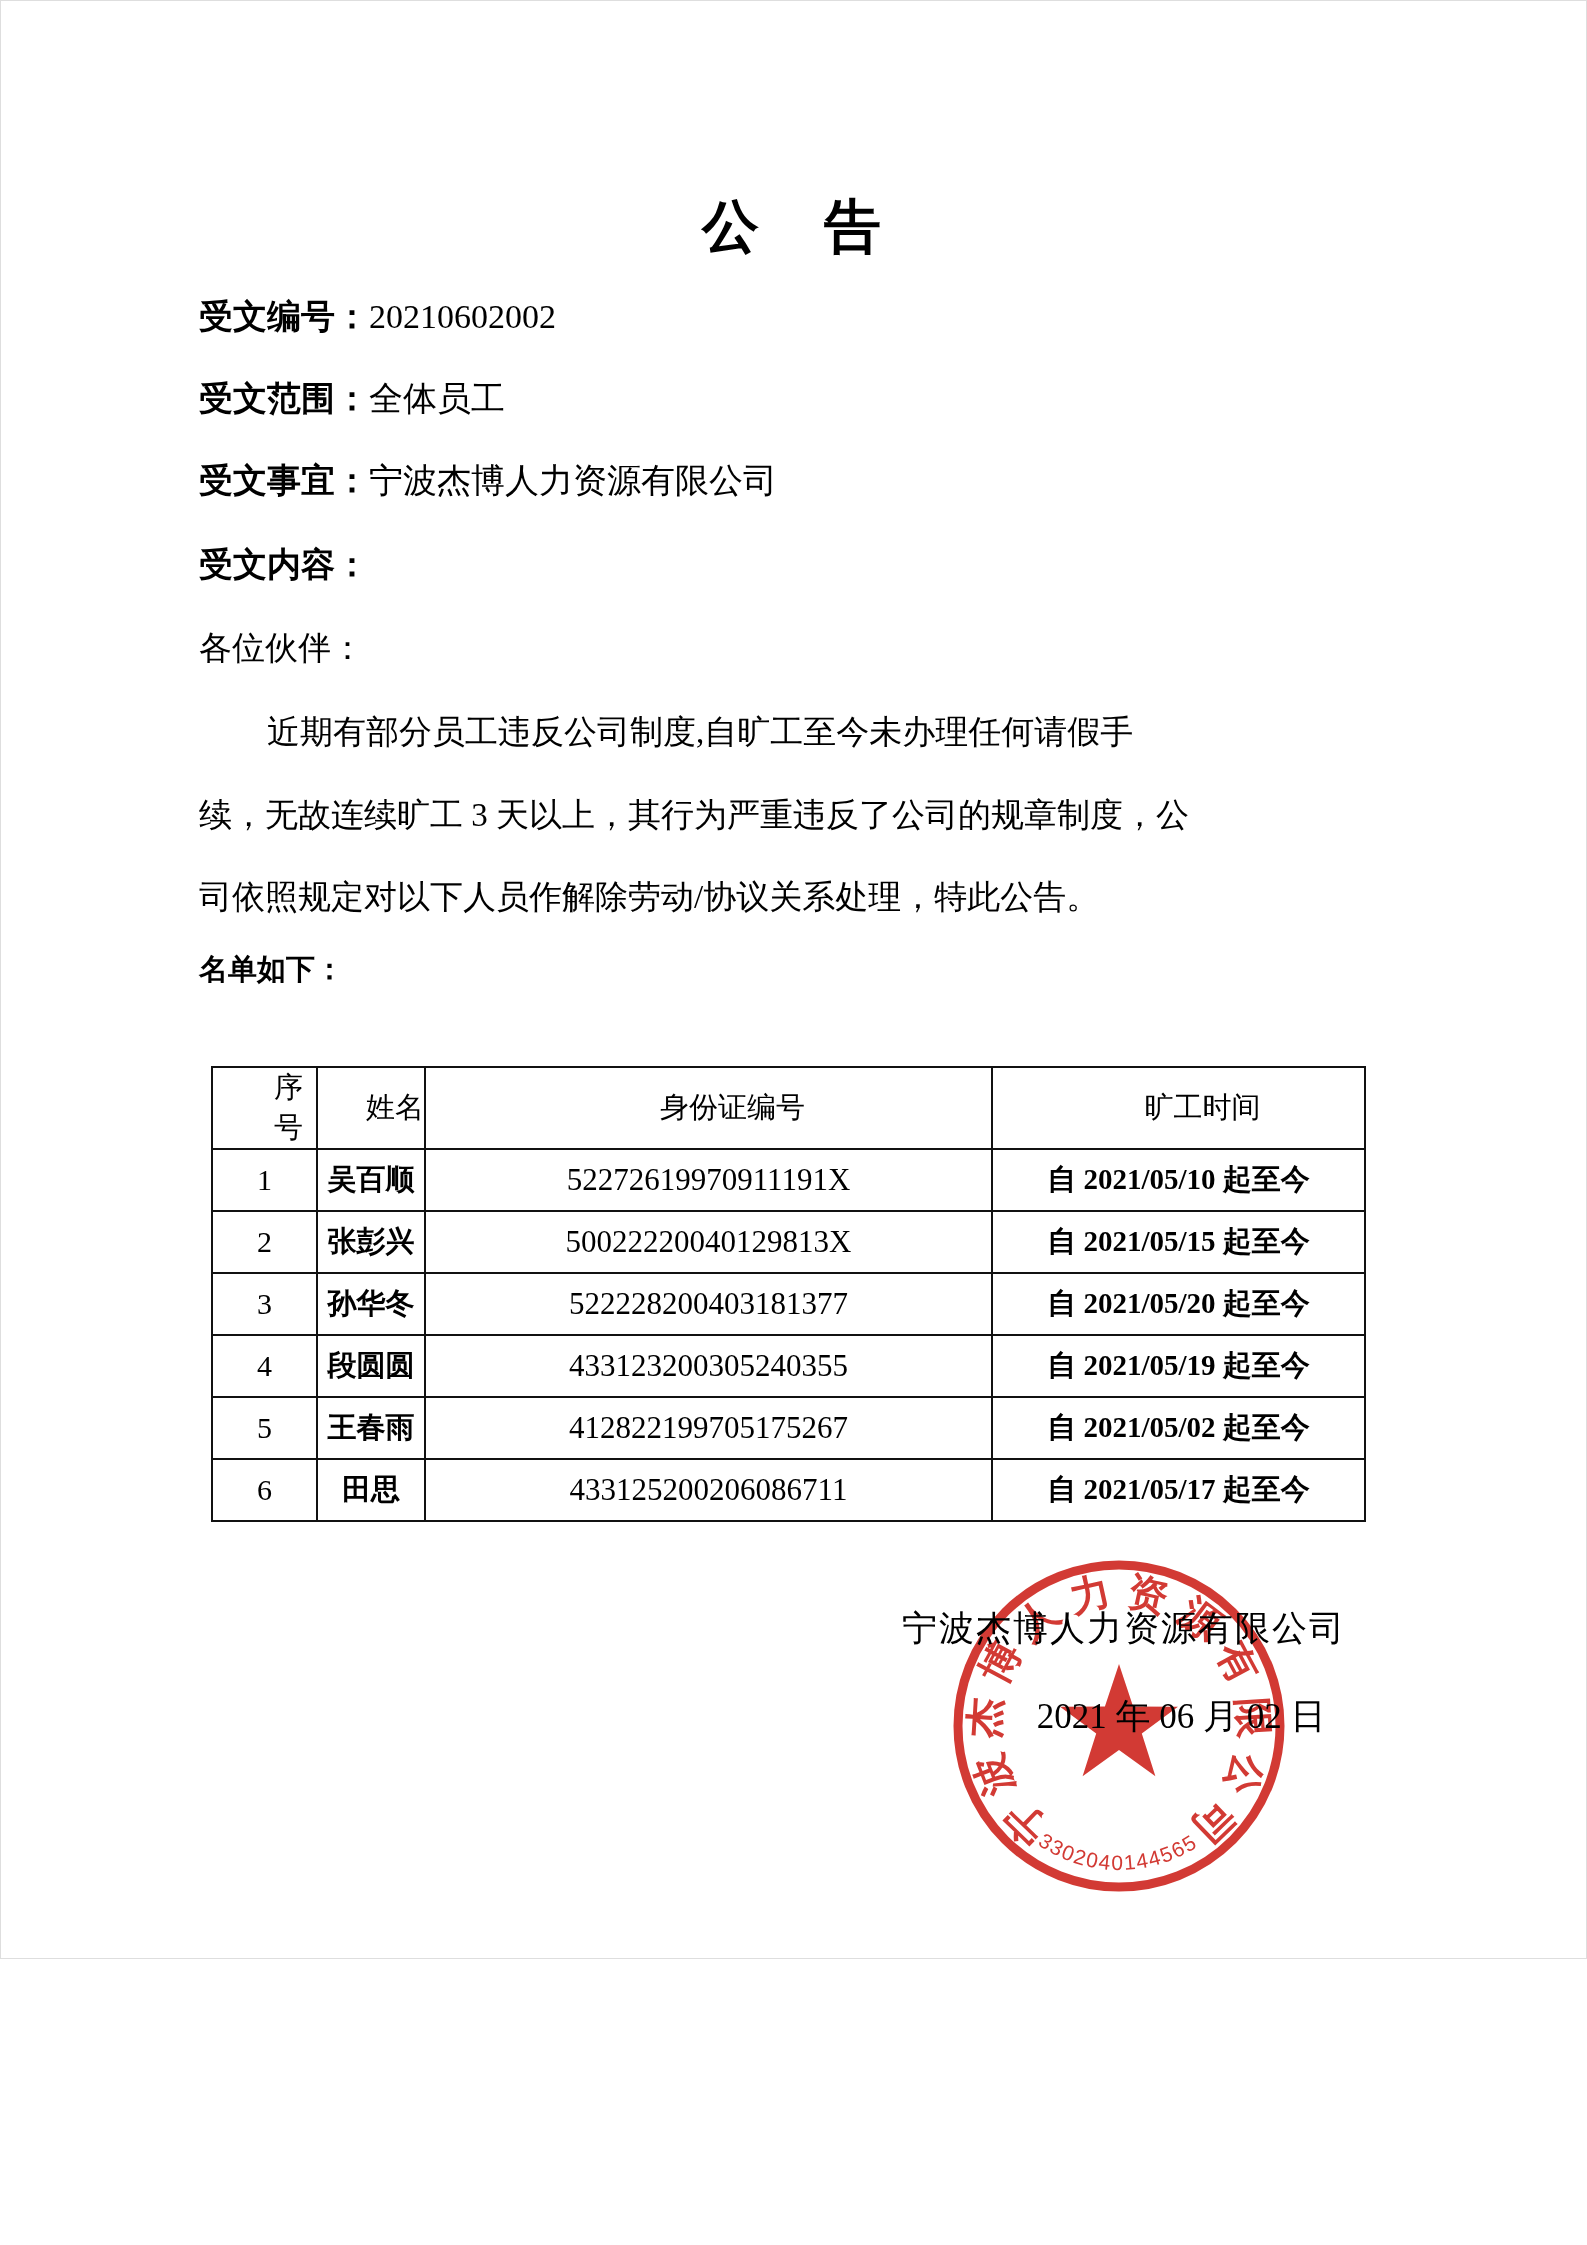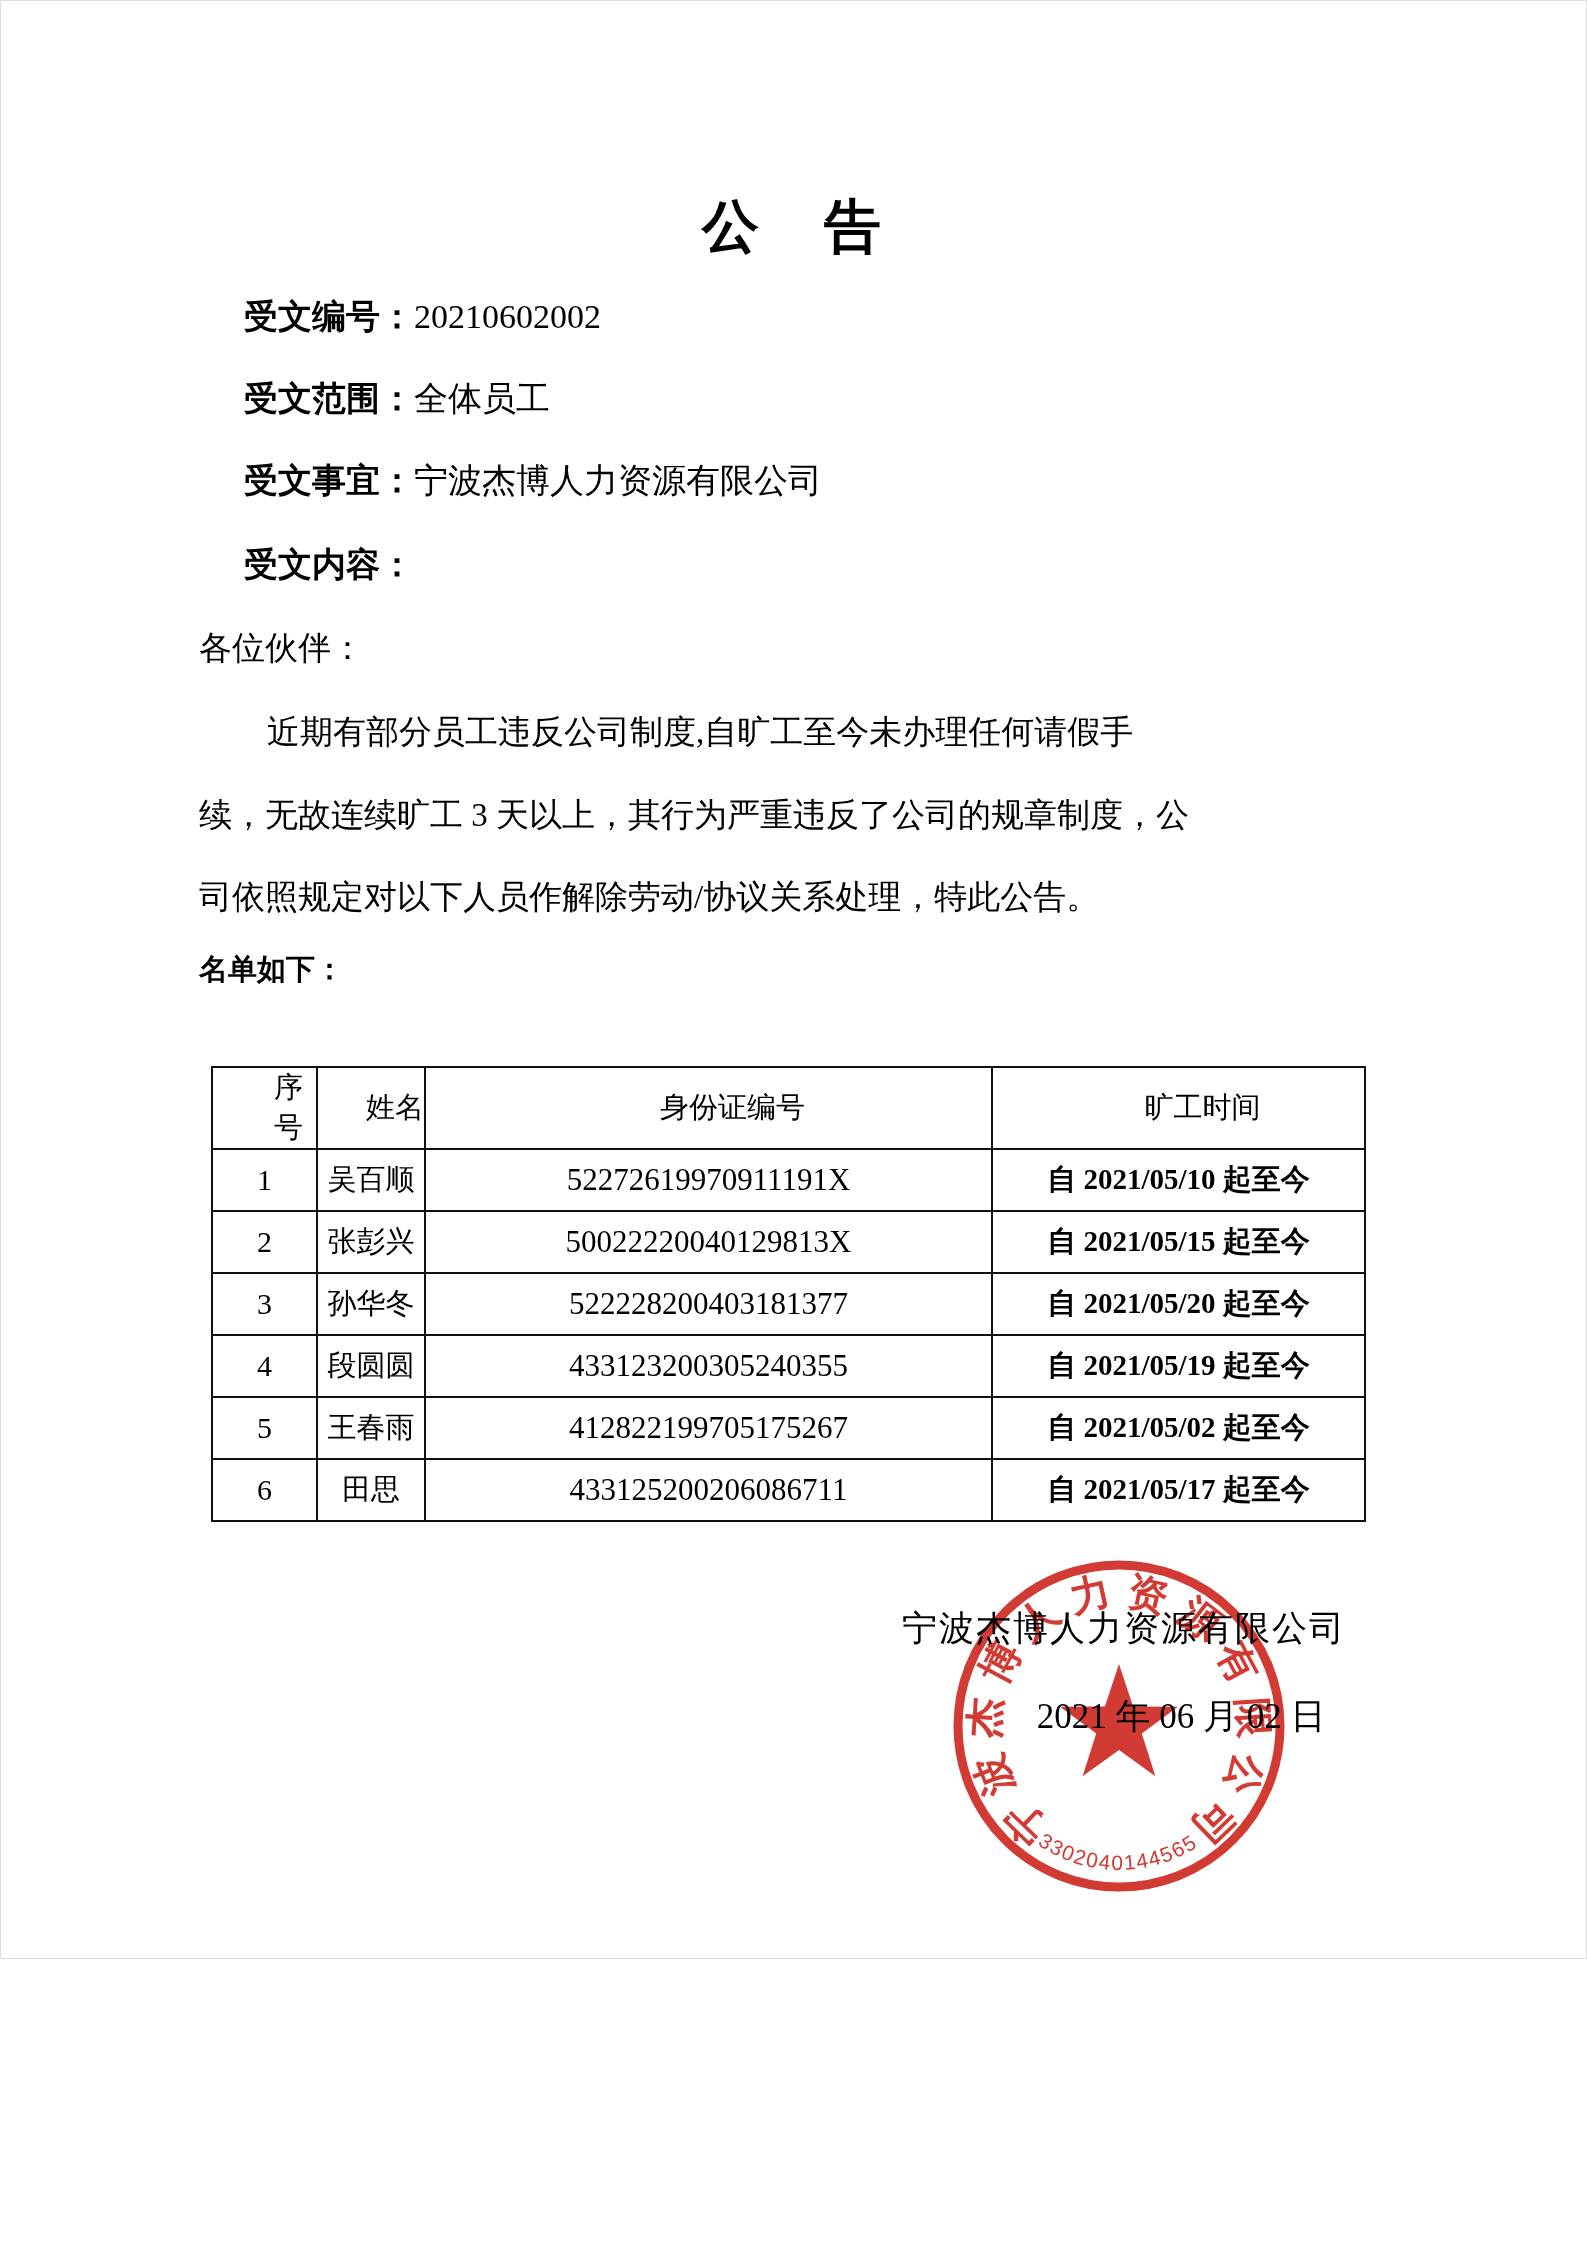--- a/index.html
+++ b/index.html
@@ -11,41 +11,41 @@
     box-sizing:border-box;
     font-family:"Liberation Serif","DejaVu Serif",serif;
     color:#000;
     overflow:hidden;
   }
   .doc-title{
     position:absolute;left:0;top:188px;width:1585px;
     text-align:center;font-size:57px;font-weight:bold;
     letter-spacing:4px;
   }
-  .field-line{position:absolute;left:198px;font-size:34px;line-height:46px;white-space:nowrap;margin-left:45px;}
+  .field-line{position:absolute;left:198px;font-size:34px;line-height:46px;white-space:nowrap;}
   .field-label{font-weight:bold;}
   .field-value{font-weight:normal;}
   .salutation{position:absolute;left:198px;font-size:33px;line-height:46px;}
   .body-line{position:absolute;left:198px;font-size:33px;line-height:46px;white-space:nowrap;}
   .indent{padding-left:68px;}
   .list-intro{position:absolute;left:198px;font-size:29px;font-weight:bold;line-height:40px;}
   .roster{
     position:absolute;left:210px;top:1065px;
     border-collapse:collapse;table-layout:fixed;
     width:1153px;
   }
   .roster th,.roster td{
     border:2px solid #111;
     text-align:center;vertical-align:middle;
     padding:0;overflow:hidden;
   }
   .roster th{height:62px;font-size:29px;font-weight:normal;padding-left:48px;}
   .roster td{height:60px;}
   .cell-no{font-size:30px;}
-  .cell-name{font-size:29px;font-weight:normal;}
+  .cell-name{font-size:29px;font-weight:bold;}
   .cell-id{font-size:31px;}
   .cell-period{font-size:29px;font-weight:bold;border-radius:18px;}
   .sig-company{
     position:absolute;left:898px;top:1604px;width:450px;
     text-align:center;font-size:35px;letter-spacing:2px;white-space:nowrap;
   }
   .sig-date{
     position:absolute;left:1000px;top:1692px;width:360px;
     text-align:center;font-size:35px;white-space:nowrap;
   }

